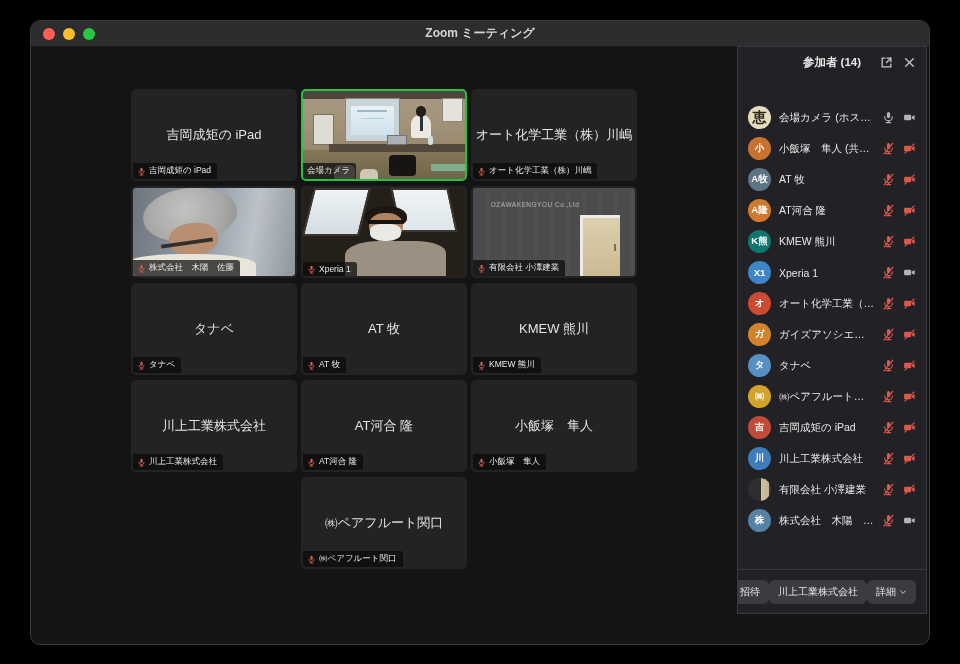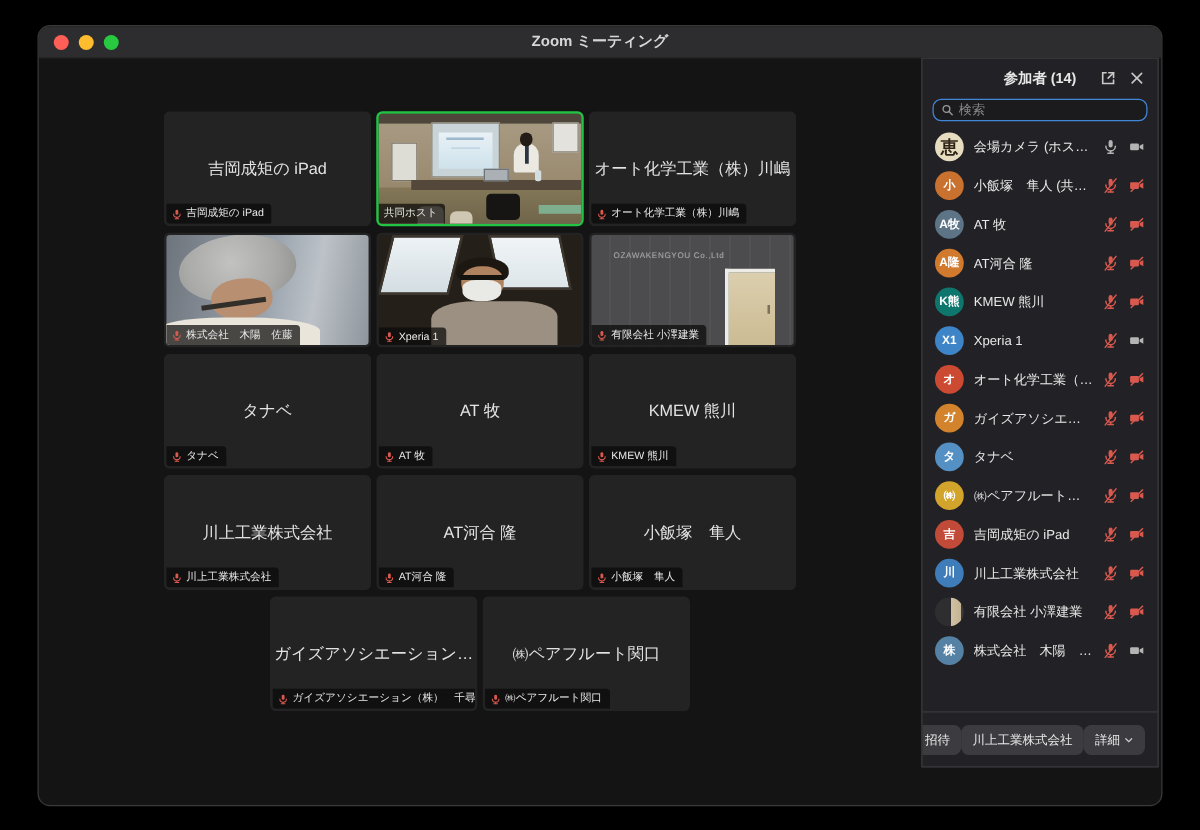--- a/index.html
+++ b/index.html
@@ -162,21 +162,21 @@
           <div class="r-desk"></div>
           <div class="r-laptop"></div>
           <div class="r-bottle"></div>
           <div class="r-chairdark"></div>
             <div class="r-chair1"></div>
             <div class="r-chair2"></div>
             <div class="r-bench"></div>
         </div>
         <div class="tile-label">
 
-          <span>共同ホスト</span>
+          <span>会場カメラ</span>
         </div>
       </div>
       <div class="tile" data-state="mic-muted">
         <div class="tile-center">オート化学工業（株）川嶋</div>
         <div class="tile-label">
           <span class="label-mic">
   <svg class="icon-svg" viewBox="0 0 24 24" fill="none" stroke="currentColor" stroke-width="2.2" stroke-linecap="round">
     <rect x="9" y="2" width="6" height="11" rx="3" fill="currentColor" stroke="none"></rect>
     <path d="M5 11 a7 7 0 0 0 14 0"></path>
     <line x1="12" y1="18" x2="12" y2="21"></line>
@@ -345,35 +345,20 @@
     <line x1="8" y1="21.5" x2="16" y2="21.5"></line>
     <line class="slash" x1="4" y1="22" x2="20" y2="2"></line>
   </svg>
 </span>
           <span>小飯塚　隼人</span>
         </div>
       </div>
     </div>
 
     <div class="grid-row" style="top:456px;">
-      <div class="tile" data-state="mic-muted">
-        <div class="tile-center">ガイズアソシエーション…</div>
-        <div class="tile-label">
-          <span class="label-mic">
-  <svg class="icon-svg" viewBox="0 0 24 24" fill="none" stroke="currentColor" stroke-width="2.2" stroke-linecap="round">
-    <rect x="9" y="2" width="6" height="11" rx="3" fill="currentColor" stroke="none"></rect>
-    <path d="M5 11 a7 7 0 0 0 14 0"></path>
-    <line x1="12" y1="18" x2="12" y2="21"></line>
-    <line x1="8" y1="21.5" x2="16" y2="21.5"></line>
-    <line class="slash" x1="4" y1="22" x2="20" y2="2"></line>
-  </svg>
-</span>
-          <span>ガイズアソシエーション（株）　千尋</span>
-        </div>
-      </div>
       <div class="tile" data-state="mic-muted">
         <div class="tile-center">㈱ペアフルート関口</div>
         <div class="tile-label">
           <span class="label-mic">
   <svg class="icon-svg" viewBox="0 0 24 24" fill="none" stroke="currentColor" stroke-width="2.2" stroke-linecap="round">
     <rect x="9" y="2" width="6" height="11" rx="3" fill="currentColor" stroke="none"></rect>
     <path d="M5 11 a7 7 0 0 0 14 0"></path>
     <line x1="12" y1="18" x2="12" y2="21"></line>
     <line x1="8" y1="21.5" x2="16" y2="21.5"></line>
     <line class="slash" x1="4" y1="22" x2="20" y2="2"></line>
@@ -392,27 +377,20 @@
             <path d="M9 4 H4 V20 H20 V15"></path>
               <path d="M13 4 H20 V11"></path>
               <line x1="20" y1="4" x2="12" y2="12"></line>
           </svg>
           <svg class="hicon" viewBox="0 0 24 24" fill="none" stroke="currentColor" stroke-width="2.4" stroke-linecap="round">
             <line x1="5" y1="5" x2="19" y2="19"></line>
               <line x1="19" y1="5" x2="5" y2="19"></line>
           </svg>
         </span>
       </div>
-      <div class="searchwrap">
-        <svg viewBox="0 0 24 24" fill="none" stroke="currentColor" stroke-width="2.6" stroke-linecap="round">
-          <circle cx="10" cy="10" r="6.5"></circle>
-            <line x1="15" y1="15" x2="21" y2="21"></line>
-        </svg>
-        <input class="search-input" placeholder="検索" style="">
-      </div>
 
       <div class="plist">
 
         <div class="prow" data-state="mic-on cam-on">
           <span class="avatar calligraphy" style="background: rgb(230, 220, 192); color: rgb(46, 35, 23);">恵</span>
           <span class="pname">会場カメラ (ホスト, 自分)</span>
           <span class="picons">
               <span class="picon mic">
   <svg class="icon-svg" viewBox="0 0 24 24" fill="none" stroke="currentColor" stroke-width="2.2" stroke-linecap="round">
     <rect x="9" y="2" width="6" height="11" rx="3" fill="currentColor" stroke="none"></rect>

